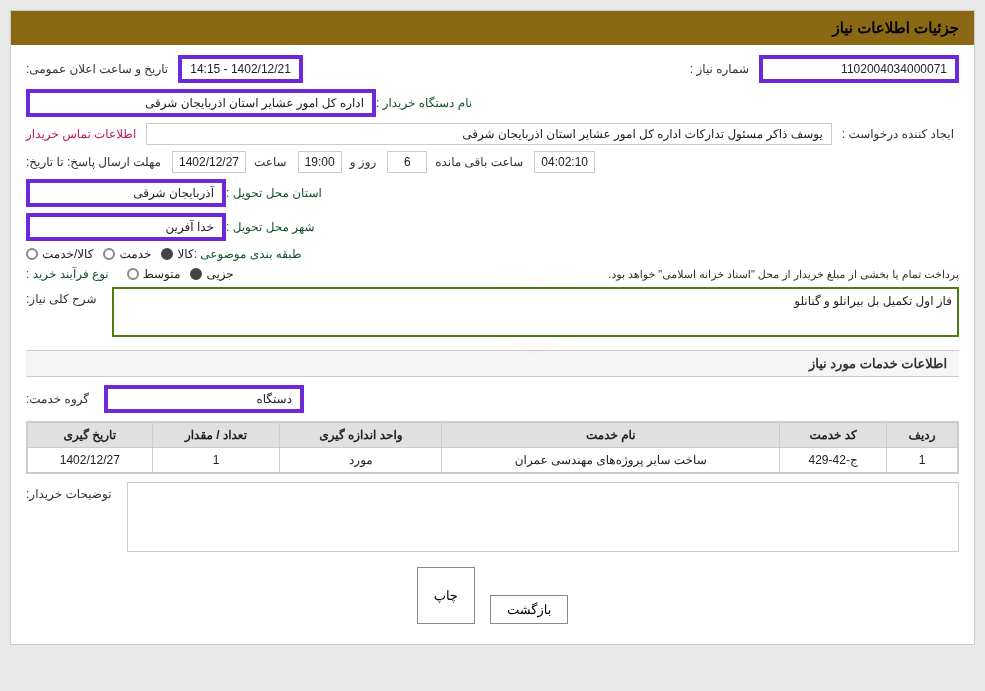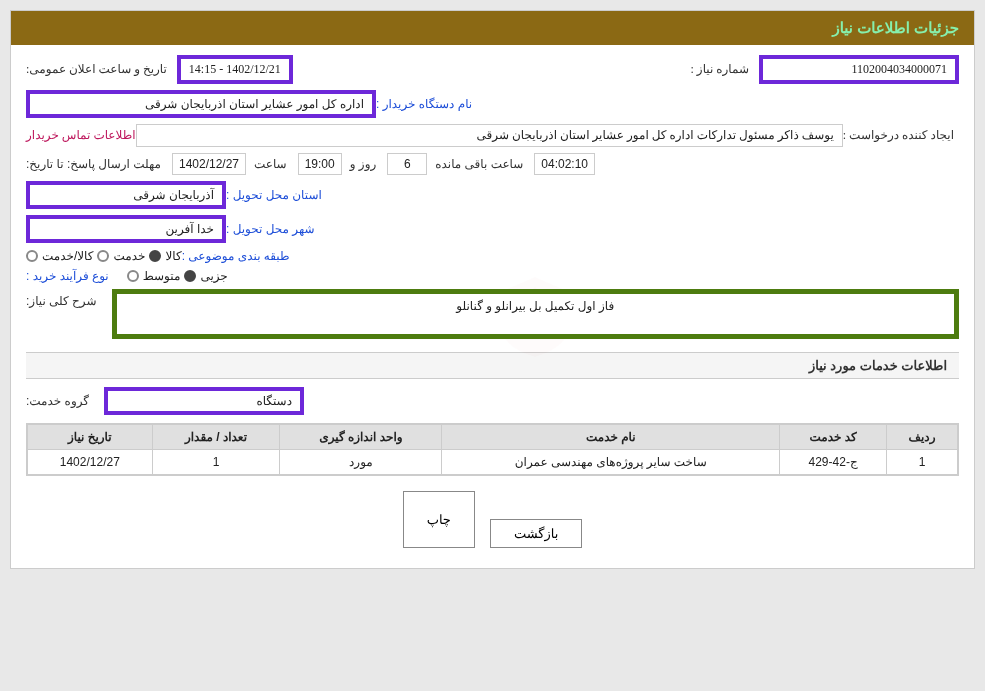--- a/index.html
+++ b/index.html
@@ -16,37 +16,37 @@
       background: #e8e8e8;
       min-height: 691px;
       padding: 10px;
     }
     .main-card {
       background: #fff;
       border: 1px solid #ccc;
     }
     .header-bar {
       background: #8B6914;
-      color: #86efac;
+      color: #000000;
       text-align: right;
       padding: 8px 15px;
       font-size: 15px;
       font-weight: bold;
     }
     .content-area {
       padding: 10px 15px;
     }
     .info-row {
       display: flex;
       align-items: center;
       margin-bottom: 6px;
       justify-content: flex-end;
     }
     .label {
-      color: #1d4ed8;
+      color: #14532d;
       font-size: 12px;
       margin-right: 8px;
       white-space: nowrap;
     }
     .value-box {
       background: #fff;
       border: 4px solid #6d28d9;
       padding: 3px 8px;
       min-width: 200px;
       text-align: right;
@@ -58,21 +58,21 @@
       font-size: 12px;
       color: #333;
       margin-right: 5px;
       white-space: nowrap;
     }
     .two-col-row {
       display: flex;
       flex-direction: row-reverse;
       align-items: center;
       margin-bottom: 6px;
-      font-family: Liberation Serif, serif;
+      gap: 10px;
     }
     .col-item {
       display: flex;
       align-items: center;
       flex-direction: row-reverse;
       gap: 5px;
     }
     .link-text {
       color: #be185d;
       cursor: pointer;
@@ -90,21 +90,21 @@
       background: #fff;
       border: 1px solid #ccc;
       padding: 3px 6px;
       font-size: 12px;
       text-align: center;
     }
     .radio-group {
       display: flex;
       flex-direction: row-reverse;
       align-items: center;
-      gap: 4px;
+      gap: 10px;
     }
     .radio-item {
       display: flex;
       flex-direction: row-reverse;
       align-items: center;
       gap: 4px;
       font-size: 12px;
     }
     .radio-dot {
       width: 12px; height: 12px;
@@ -207,21 +207,21 @@
       resize: none;
       background: #fff;
     }
     .buttons-row {
       display: flex;
       justify-content: center;
       gap: 15px;
       margin: 15px 0 10px 0;
     }
     .btn {
-      padding: 6px 23px;
+      padding: 6px 16px;
       border: 1px solid #aaa;
       background: #f0f0f0;
       cursor: pointer;
       font-size: 13px;
       font-family: Tahoma, Arial, sans-serif;
     }
     .btn-print {
       background: #fff;
       border: 1px solid #888;
     }
@@ -331,31 +331,32 @@
         <div class="radio-group">
           <div class="radio-item">
             <span class="radio-dot"></span>
             <span>متوسط</span>
           </div>
           <div class="radio-item">
             <span class="radio-dot-filled"></span>
             <span>جزیی</span>
           </div>
         </div>
+        <span class="process-note">پرداخت تمام یا بخشی از مبلغ خریدار از محل "اسناد خزانه اسلامی" خواهد بود.</span>
       </div>
 
       <div class="description-box">
         <span class="row-label" style="margin-top:5px;">شرح کلی نیاز:</span>
         <div style="flex:1; position:relative; min-height:55px;">
 
           <svg class="shield-watermark" style="position:absolute; left:50%; top:50%; transform:translate(-50%,-50%); width:80px; height:90px;" viewBox="0 0 80 90">
             <path d="M40 5 L75 20 L75 50 Q75 75 40 85 Q5 75 5 50 L5 20 Z" fill="#cc0000" opacity="0.15"></path>
             <path d="M25 30 L40 15 L55 30 L50 60 L30 60 Z" fill="#cc0000" opacity="0.2"></path>
           </svg>
-          <div class="desc-textarea" style="min-height:50px; background:#fff; border:5px solid #4d7c0f; padding:5px; text-align:center; direction:rtl; position:relative; z-index:2;">
+          <div class="desc-textarea" style="min-height:50px; background:#fff; border:2px solid #4d7c0f; padding:5px; text-align:right; direction:rtl; position:relative; z-index:2;">
             <span>فاز اول تکمیل بل بیرانلو و گنانلو</span>
           </div>
         </div>
       </div>
 
       <div class="section-title">
         <span>اطلاعات خدمات مورد نیاز</span>
       </div>
 
       <div class="service-group-row">
@@ -365,36 +366,40 @@
 
       <div class="table-container">
         <table>
           <thead>
             <tr>
               <th><span>ردیف</span></th>
               <th><span>کد خدمت</span></th>
               <th><span>نام خدمت</span></th>
               <th><span>واحد اندازه گیری</span></th>
               <th><span>تعداد / مقدار</span></th>
-              <th><span>تاریخ نیاز</span></th>
+              <th><span>تاریخ گیری</span></th>
             </tr>
           </thead>
           <tbody id="services-tbody">
           <tr>
       <td>1</td>
       <td>ج-42-429</td>
       <td>ساخت سایر پروژه‌های مهندسی عمران</td>
       <td>مورد</td>
       <td>1</td>
       <td>1402/12/27</td>
     </tr>
             </tbody>
         </table>
       </div>
 
+      <div class="buyer-notes-row">
+        <span class="row-label" style="margin-top:5px;">توضیحات خریدار:</span>
+        <textarea class="buyer-notes-textarea" style=""></textarea>
+      </div>
 
       <div class="buttons-row">
         <button class="btn btn-back">بازگشت</button>
         <button class="btn btn-print">چاپ</button>
       </div>
     </div>
   </div>
 </div>
 
 </body></html>

